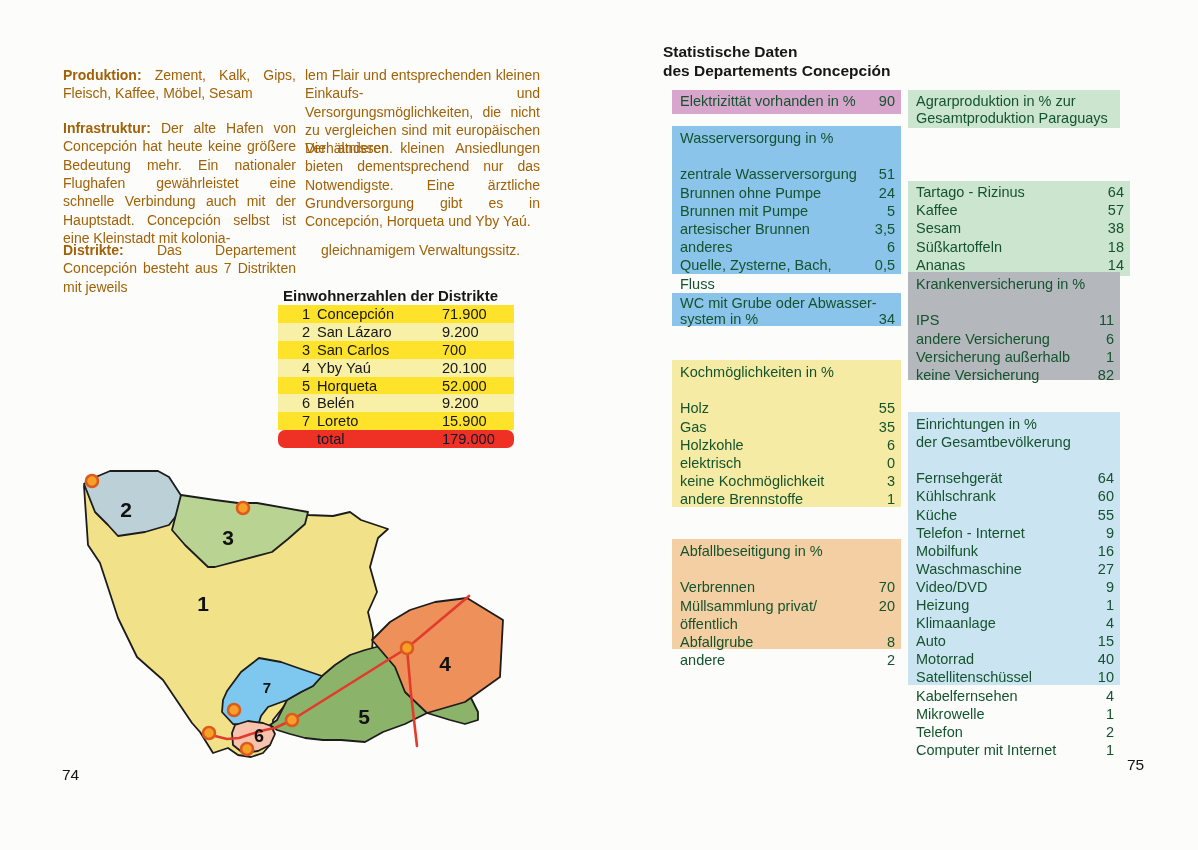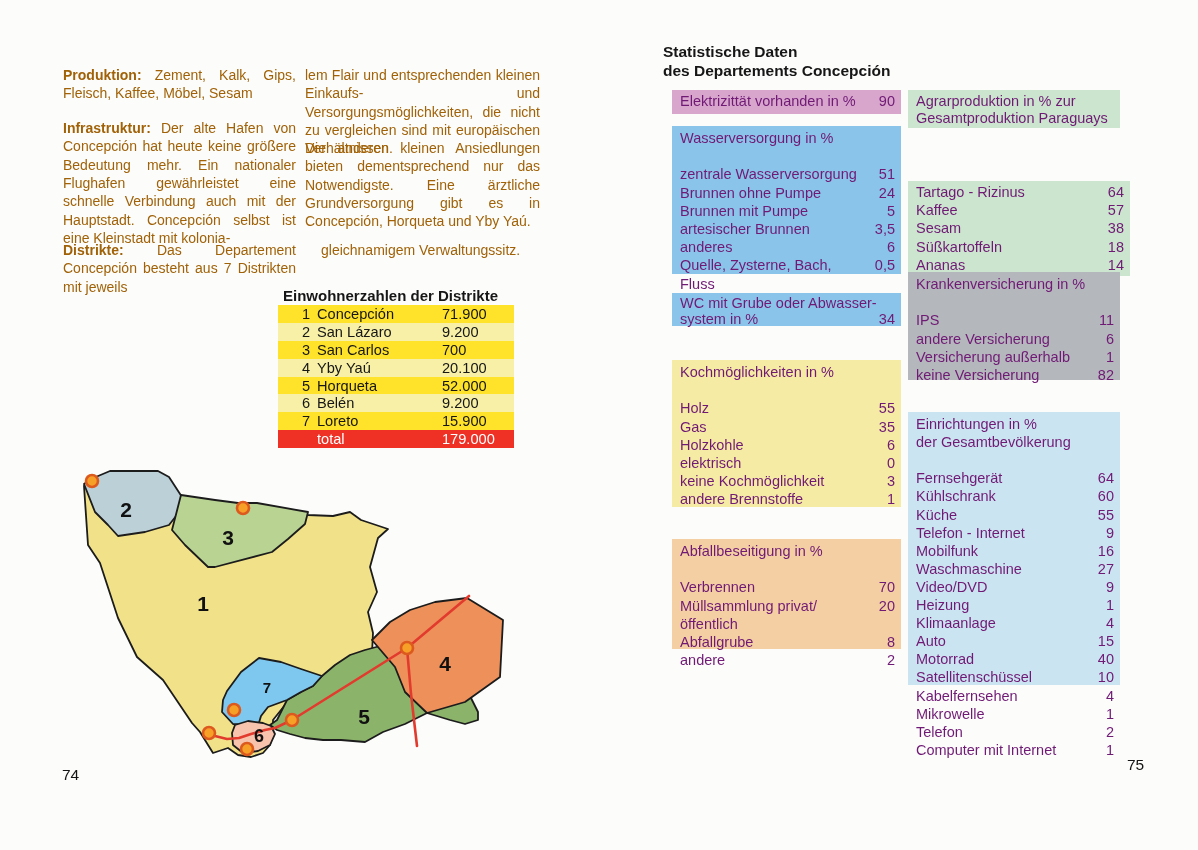--- a/index.html
+++ b/index.html
@@ -8,35 +8,35 @@
   
   .para{position:absolute;width:233px;font-size:14px;line-height:18.35px;
         text-align:justify;color:#a16207;letter-spacing:0px;}
   .para b{font-weight:bold;}
   
   .d-title{position:absolute;left:283px;top:287px;font-size:15px;font-weight:bold;}
   .d-table{position:absolute;left:278px;top:305px;width:236px;}
   .d-row{display:flex;align-items:center;height:17.9px;font-size:14.6px;}
   .d-row.bright{background:#FFE32B;}
   .d-row.pale{background:#F7F0A6;}
-  .d-row.total{background:#EE3124;color:#ffffff;}
+  .d-row.total{background:#EE3124;color:#0f172a;border-radius:7px;}
   .d-num{width:32px;text-align:right;}
   .d-name{flex:1;padding-left:7px;}
   .d-val{width:72px;text-align:left;}
   
   #map{position:absolute;left:65px;top:462px;}
   #map polygon, #map path{stroke:#1c1c1c;stroke-width:1.8;stroke-linejoin:round;}
   #map .road{fill:none;stroke:#E23B2E;stroke-width:2.6;stroke-linecap:round;stroke-linejoin:round;}
   #map circle{fill:#F7A028;stroke:#DD5A1E;stroke-width:2.6;}
   #map text{font-family:"Liberation Sans",sans-serif;font-weight:bold;fill:#111;
             text-anchor:middle;dominant-baseline:central;}
   
   .r-heading{position:absolute;left:663px;top:42px;font-size:15.5px;font-weight:bold;line-height:19px;}
   .box{position:absolute;box-sizing:border-box;font-size:14.5px;line-height:18.2px;
-       color:#701a75;padding:3px 6px 0 8px;}
+       color:#14532d;padding:3px 6px 0 8px;}
   .box .gap{height:18.2px;}
   .row{display:flex;justify-content:space-between;}
   .val{text-align:right;white-space:nowrap;padding-left:6px;}
   .bx-electricity{left:672px;top:90px;width:229px;height:24px;background:#D8A6CD;line-height:19px;padding-top:2px;}
   .bx-water{left:672px;top:126px;width:229px;height:148px;background:#8AC4EA;}
   .bx-wc{left:672px;top:293px;width:229px;height:33px;background:#8AC4EA;line-height:16px;padding-top:2px;}
   .bx-cooking{left:672px;top:360px;width:229px;height:147px;background:#F6EBA5;}
   .bx-waste{left:672px;top:539px;width:229px;height:110px;background:#F3CFA3;}
   .bx-agrar-h{left:908px;top:90px;width:212px;height:38px;background:#CBE5CE;line-height:17px;padding-top:3px;}
   .bx-agrar{left:908px;top:145px;width:222px;height:95px;background:#CBE5CE;padding-top:2px;margin-top:36px;}

